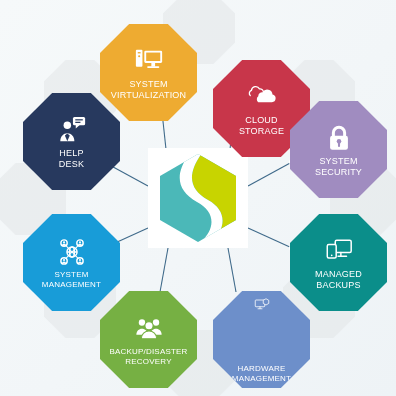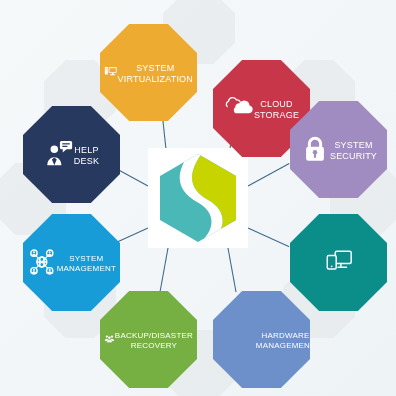--- a/index.html
+++ b/index.html
@@ -33,21 +33,21 @@
     width:100px;height:100px;
     background:#ffffff;
   }
 
   
   .node{
     position:absolute;
     width:97px;height:97px;
     clip-path:polygon(30% 0%,70% 0%,100% 30%,100% 70%,70% 100%,30% 100%,0% 70%,0% 30%);
     display:flex;
-    flex-direction:row;
+    flex-direction:column;
     align-items:center;
     justify-content:center;
     color:#ffffff;
     text-align:center;
     box-sizing:border-box;
     padding:6px 4px 4px;
   }
   .node .ico{
     width:30px;height:30px;
     display:block;
@@ -64,21 +64,21 @@
   .node.small-label .label{font-size:8px;line-height:10px;}
 
   
   #n-sysvirt  {left:100px; top:24px;}
   #n-cloud    {left:213px; top:24px;}
   #n-security {left:290px; top:101px;}
   #n-backups  {left:290px; top:214px;}
   #n-hardware {left:213px; top:291px;}
   #n-bdr      {left:100px; top:291px;justify-content:center;}
   #n-sysmgmt  {left:23px;  top:214px;}
-  #n-helpdesk {left:23px;  top:106px;}
+  #n-helpdesk {left:23px;  top:93px;}
 </style>
 </head>
 <body>
 
 <div id="stage">
 
   <div class="bg-oct" style="left:163px;top:-8px;width:72px;height:72px;"></div>
   <div class="bg-oct" style="left:283px;top:60px;width:72px;height:72px;"></div>
   <div class="bg-oct" style="left:330px;top:163px;width:72px;height:72px;"></div>
   <div class="bg-oct" style="left:283px;top:266px;width:72px;height:72px;"></div>
@@ -155,20 +155,22 @@
 SECURITY</div>
   </div>
 
   <div class="node" id="n-backups" style="background:#0b8e8a;">
     <svg class="ico" viewBox="0 0 32 32" xmlns="http://www.w3.org/2000/svg">
       <rect x="12" y="4.5" width="17" height="13" rx="1.6" fill="none" stroke="#ffffff" stroke-width="1.6"></rect>
       <path d="M18 17.5 v3.2 M15 21.5 h9" stroke="#ffffff" stroke-width="1.6" stroke-linecap="round"></path>
       <rect x="3.5" y="9" width="9.5" height="14.5" rx="1.6" fill="#0b8e8a" stroke="#ffffff" stroke-width="1.6"></rect>
       <circle cx="8.2" cy="20.6" r="0.9" fill="#ffffff"></circle>
     </svg>
+    <div class="label">MANAGED
+BACKUPS</div>
   </div>
 
   <div class="node small-label" id="n-hardware" style="background:#6d8fca;gap:48px;">
     <svg class="ico" viewBox="0 0 32 32" xmlns="http://www.w3.org/2000/svg">
       <rect x="2.5" y="6" width="19" height="13.5" rx="1.6" fill="none" stroke="#ffffff" stroke-width="1.6"></rect>
       <path d="M12 19.5 v3.4 M8 23.5 h8" stroke="#ffffff" stroke-width="1.6" stroke-linecap="round"></path>
       <polygon points="24,3.5 29.5,6.6 29.5,12.8 24,16 18.5,12.8 18.5,6.6" fill="#6d8fca" stroke="#ffffff" stroke-width="1.6"></polygon>
     </svg>
     <div class="label">HARDWARE
 MANAGEMENT</div>

